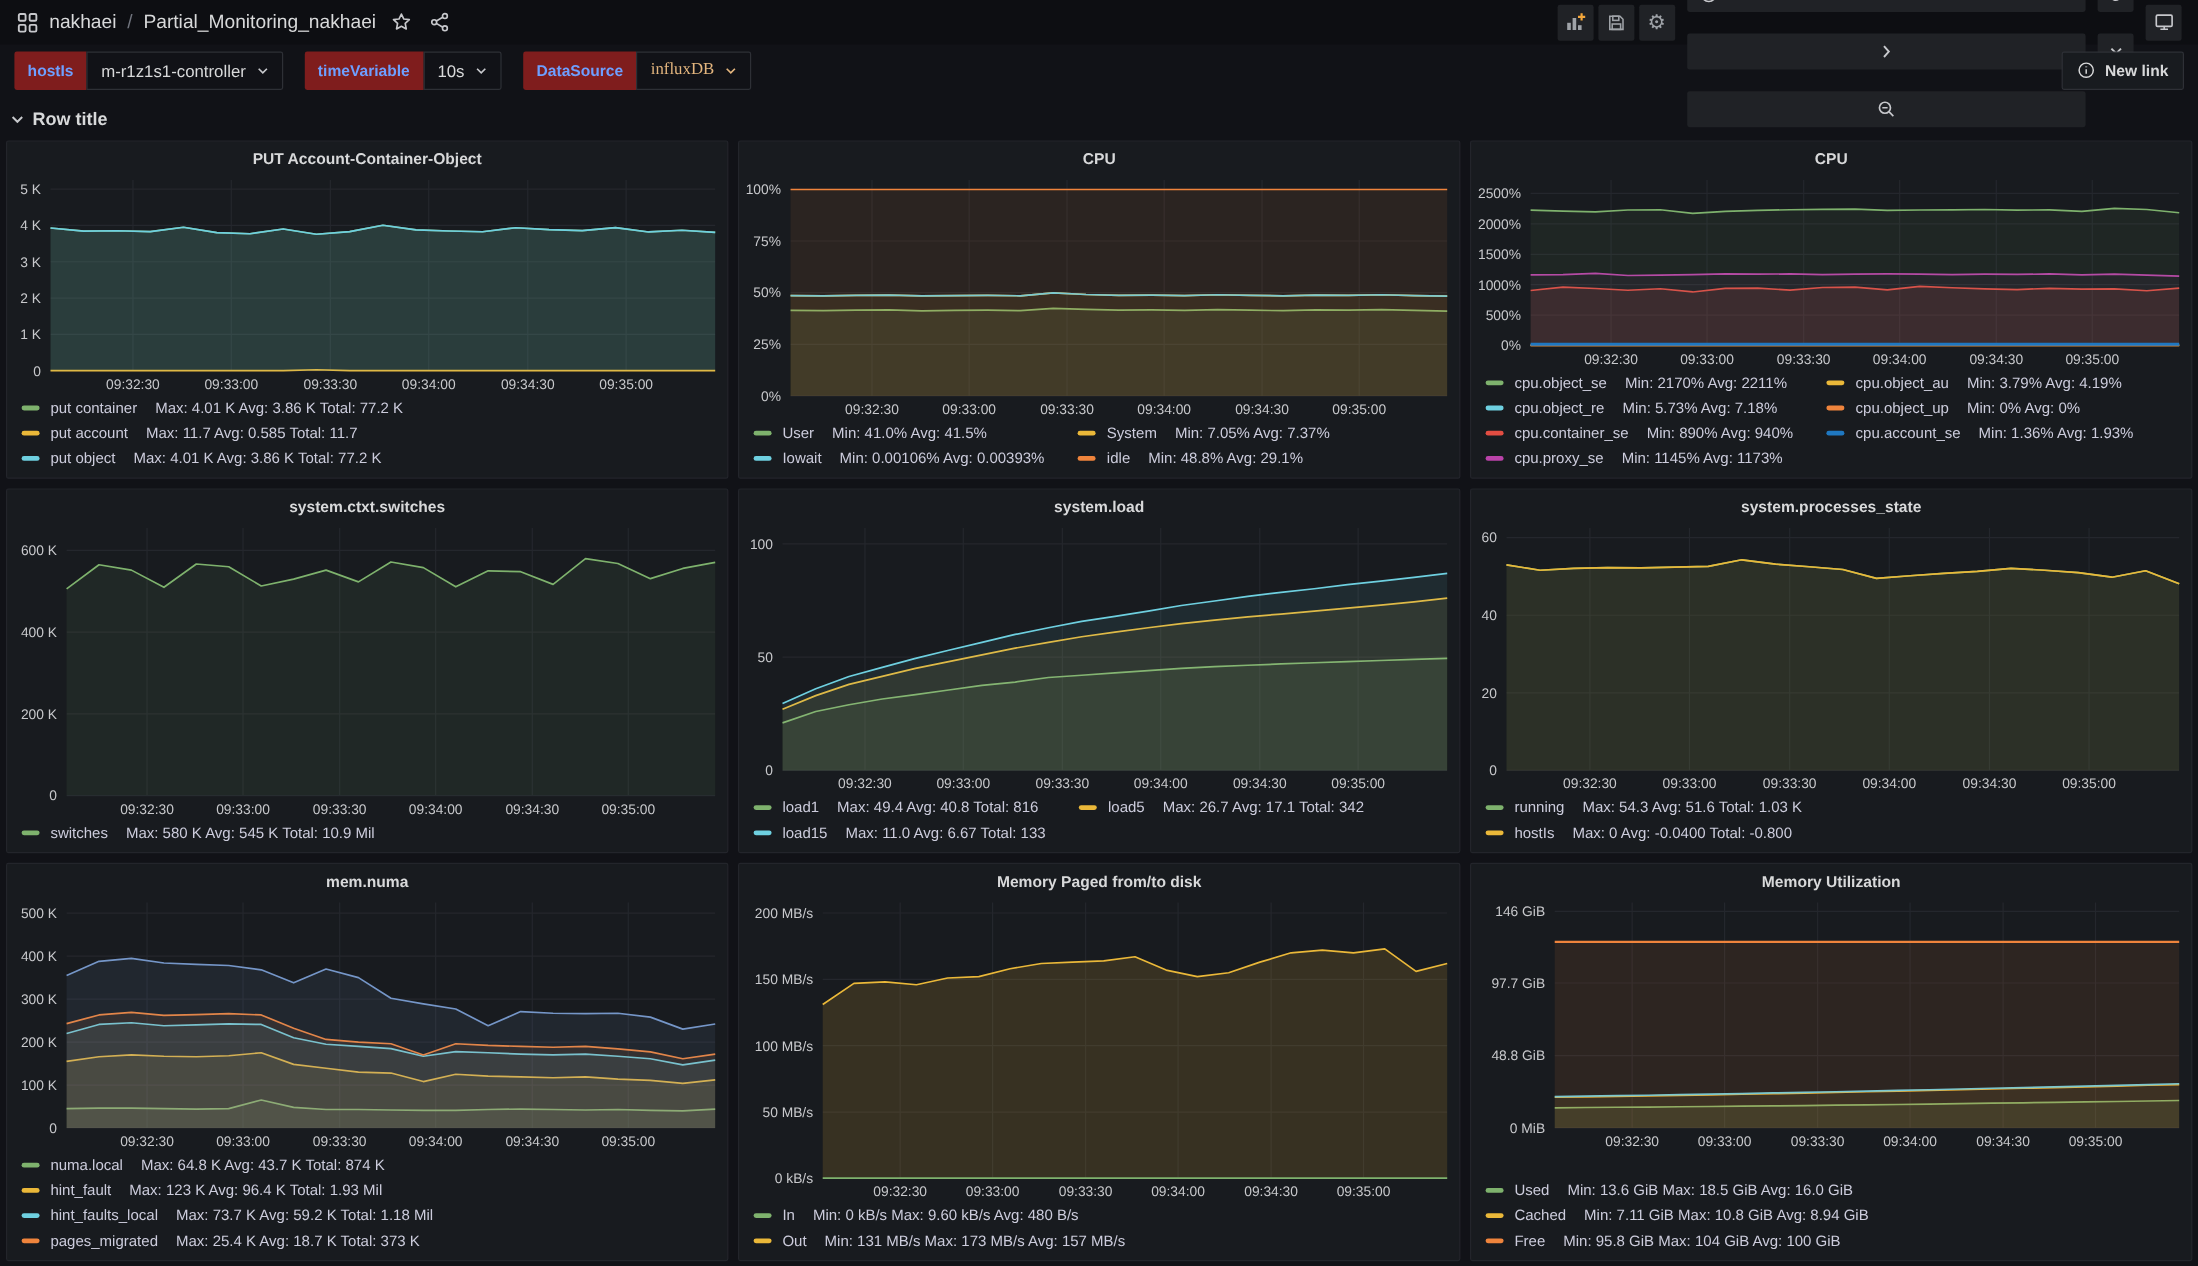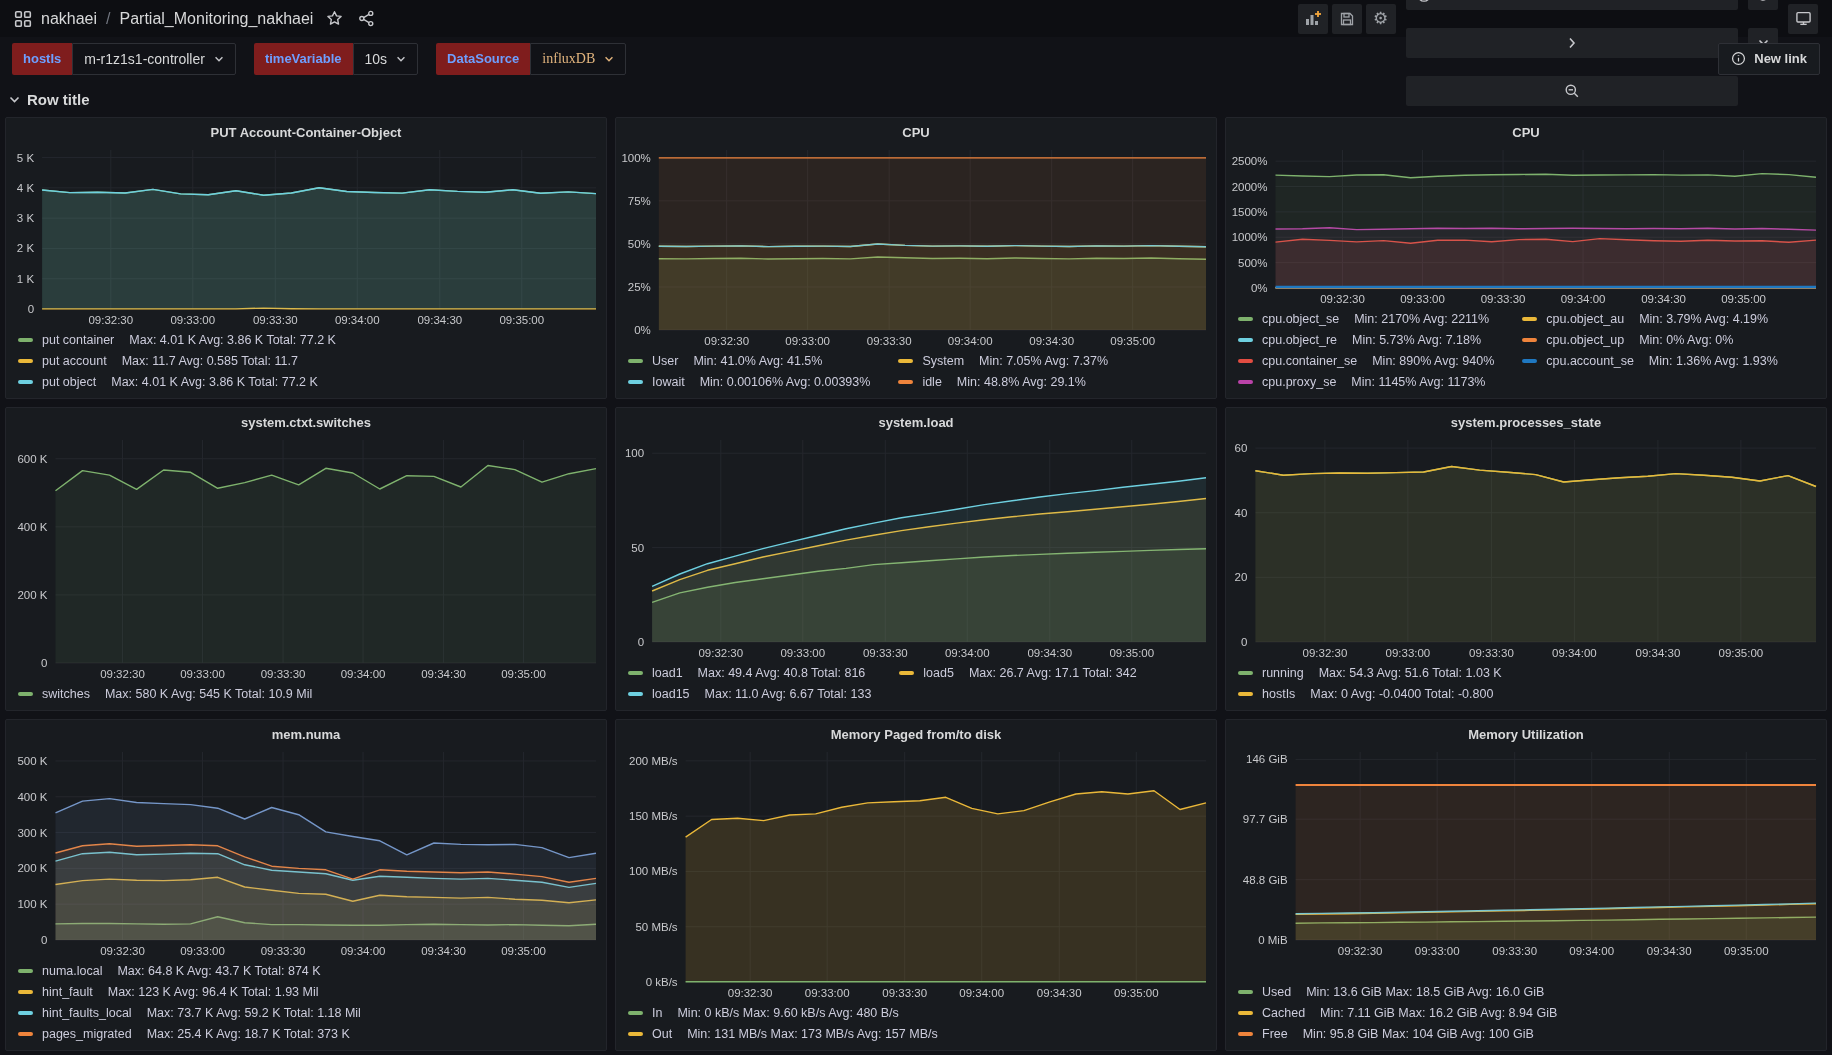--- a/index.html
+++ b/index.html
@@ -673,21 +673,21 @@
         </svg></div>
       <div class="legend cols-1">
         <div class="entry">
           <span class="swatch" style="background: rgb(126, 178, 109);"></span>
           <span class="sname">Used</span>
           <span>Min: 13.6 GiB  Max: 18.5 GiB  Avg: 16.0 GiB</span>
         </div>
         <div class="entry">
           <span class="swatch" style="background: rgb(234, 184, 57);"></span>
           <span class="sname">Cached</span>
-          <span>Min: 7.11 GiB  Max: 16.2 GiB  Avg: 8.94 GiB</span>
+          <span>Min: 7.11 GiB  Max: 10.8 GiB  Avg: 8.94 GiB</span>
         </div>
         <div class="entry">
           <span class="swatch" style="background: rgb(239, 132, 60);"></span>
           <span class="sname">Free</span>
           <span>Min: 95.8 GiB  Max: 104 GiB  Avg: 100 GiB</span>
         </div>
       </div>
     </div>
   </div>
 

